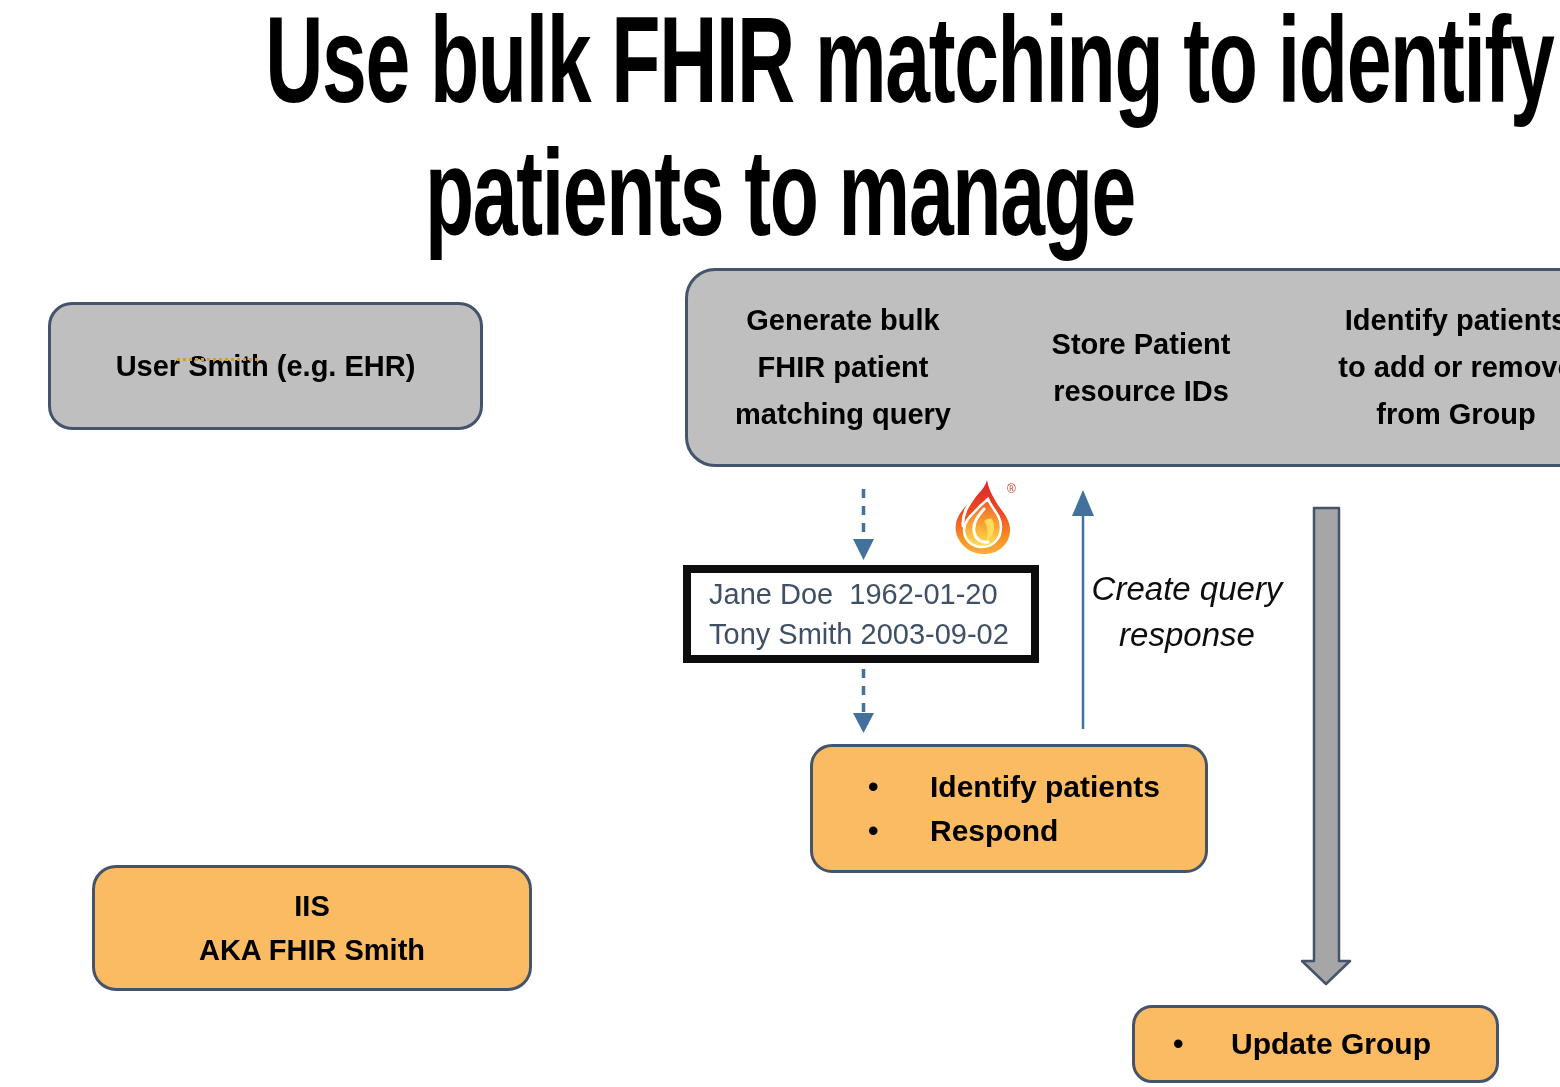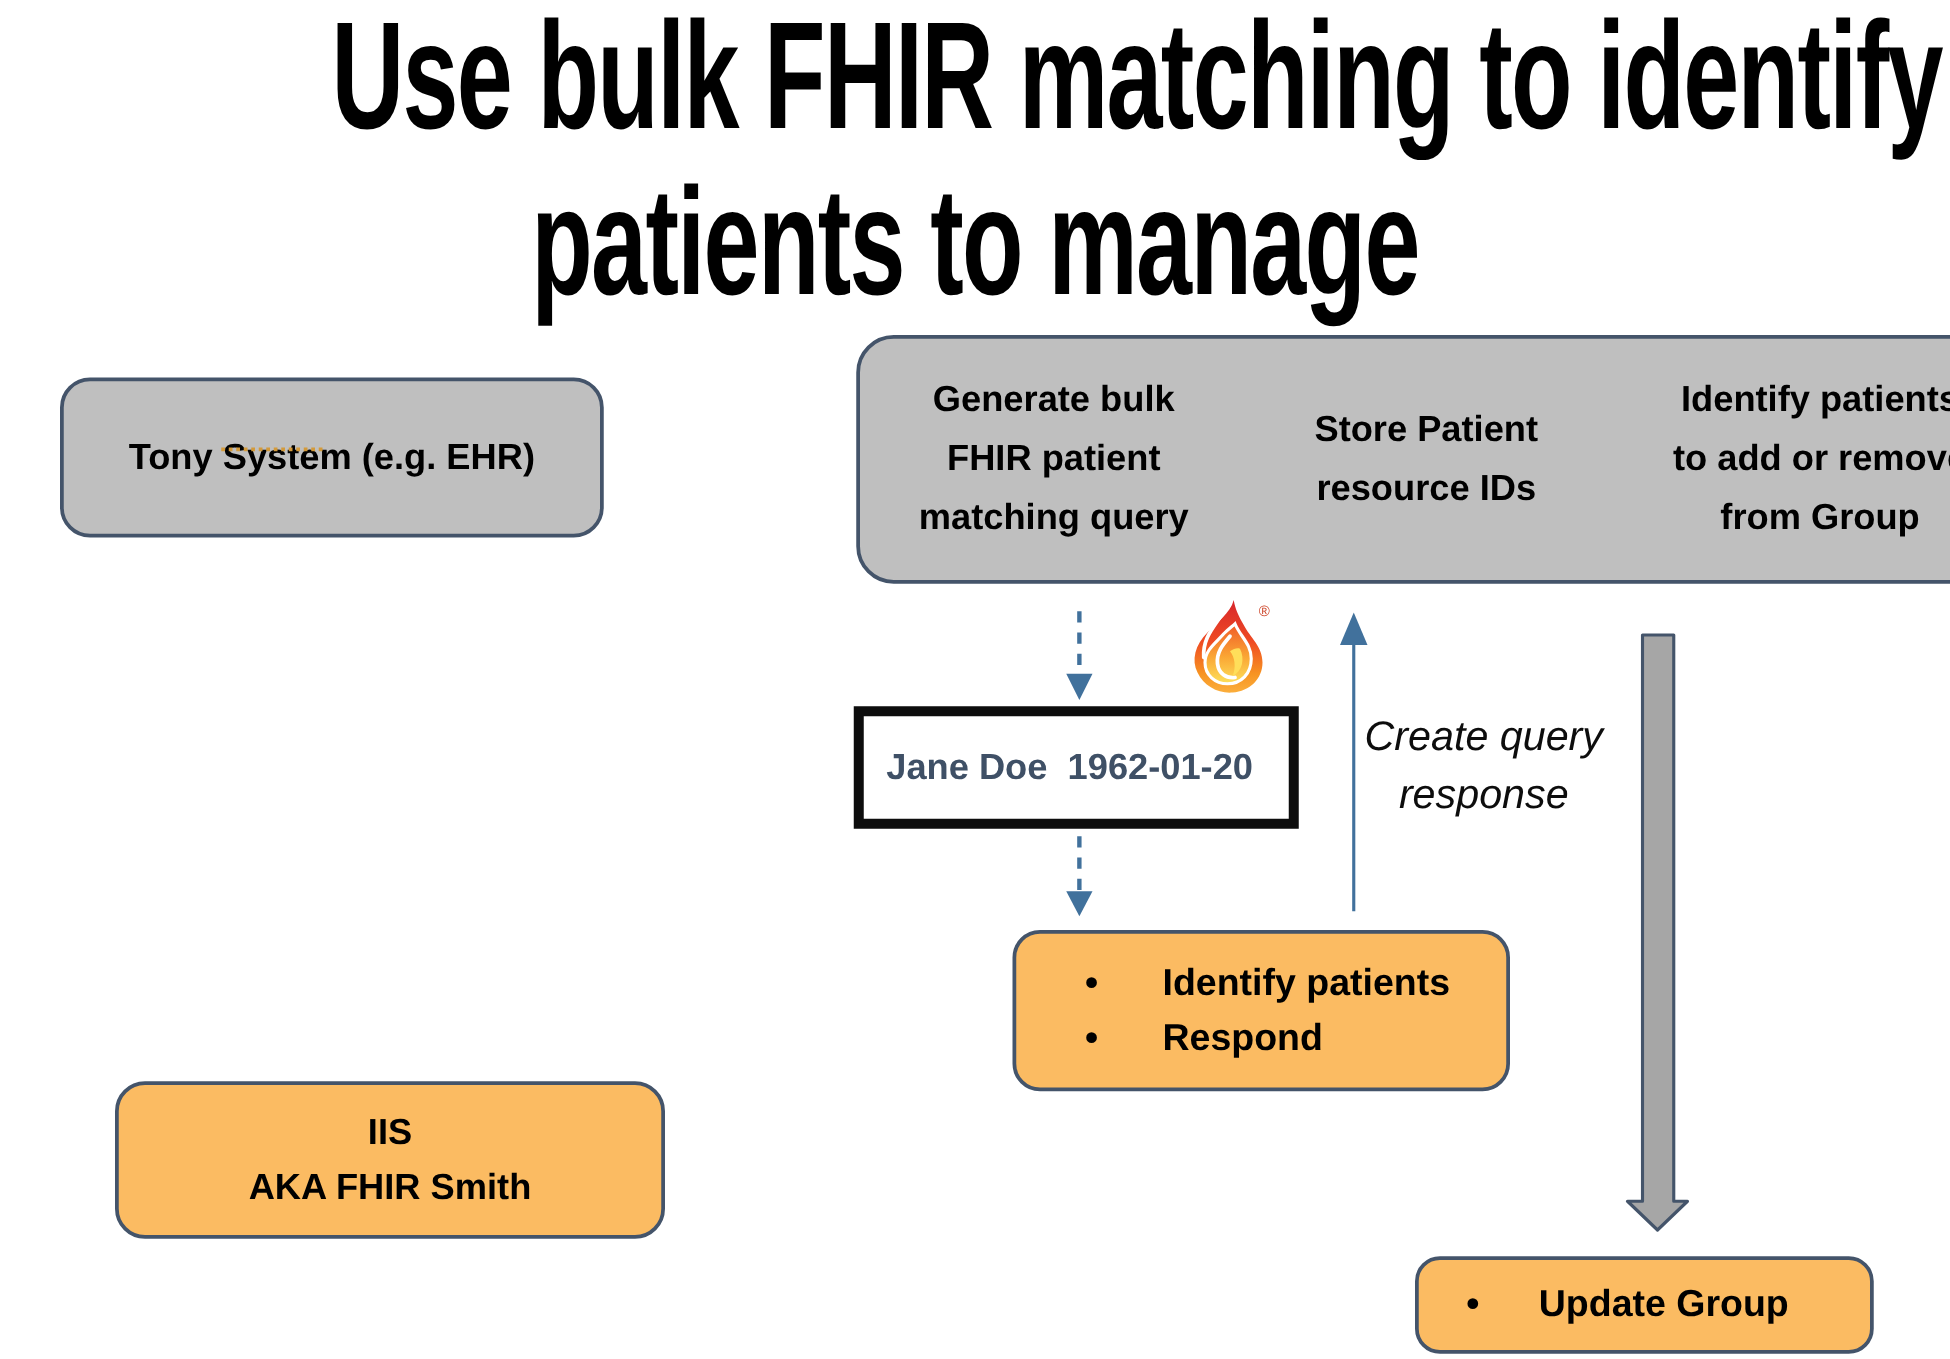--- a/index.html
+++ b/index.html
@@ -30,21 +30,21 @@
   }
   .step{white-space:pre-line;text-align:center;}
   .step-1{width:266px;}
   .step-2{width:224px;}
   .step-3{width:300px;}
   
   .patient-box{
     position:absolute;left:683px;top:565px;width:356px;height:98px;box-sizing:border-box;
     border:8px solid #0d0d0d;background:#fff;display:flex;flex-direction:column;
     justify-content:center;padding-left:18px;font-size:29px;line-height:40px;
-    color:#3F5066;font-weight:700;text-align:left;
+    color:#3F5066;font-weight:400;text-align:left;
   }
   .patient-box .row{white-space:pre;}
   
   .identify-box{
     left:810px;top:744px;width:398px;height:129px;border-radius:22px;
     align-items:stretch;justify-content:center;padding-left:55px;font-size:30px;line-height:44px;
   }
   .update-box{
     left:1132px;top:1005px;width:367px;height:78px;border-radius:20px;
     align-items:stretch;justify-content:center;padding-left:38px;font-size:30px;line-height:44px;
@@ -69,21 +69,21 @@
 <body>
 
 <div class="stage">
 
   <div class="title">
     <span class="t-line">Use bulk FHIR matching to identify</span>
     <span class="t-line">patients to manage</span>
   </div>
 
   <div class="box gray user-system">
-    <div>Tony System (e.g. EHR)</div>
+    <div>User Smith (e.g. EHR)</div>
   </div>
   <div class="squiggle"></div>
 
   <div class="box gray pipeline">
     <div class="step step-1">Generate bulk
 FHIR patient
 matching query</div>
     <div class="step step-2">Store Patient
 resource IDs</div>
     <div class="step step-3">Identify patients
@@ -110,20 +110,21 @@
       <path d="M30,13 C22,25 14,33 15,48" stroke="#ffffff" stroke-width="3" fill="none" stroke-linecap="round"></path>
       <path d="M40,21 C44,31 53,37 53,49 C53,61 45,69 34,69 C24,69 16,62 16,52 C16,42 25,36 31,29 C35,25 38,23 40,21 Z" fill="url(#fi)" stroke="#ffffff" stroke-width="2.5"></path>
       <path d="M36,31 C30,38 25,44 26,53 C27,61 33,65 40,64" stroke="#ffffff" stroke-width="3" fill="none" stroke-linecap="round"></path>
       <path d="M44,41 C48,49 46,59 38,63 C41,56 40,48 36,43 C39,41 42,40 44,41 Z" fill="#FFDE5A"></path>
       <text x="59" y="15" font-size="12" fill="#CC4125" font-family="Liberation Sans, sans-serif">®</text>
     </svg>
   </div>
 
   <div class="patient-box">
     <div class="row">Jane Doe  1962-01-20</div>
+    <div class="row">Tony Smith 2003-09-02</div>
   </div>
 
   <svg class="arrows" width="1560" height="1087" viewBox="0 0 1560 1087">
     <g>
       <line x1="863.5" y1="489" x2="863.5" y2="539" stroke="#41719C" stroke-width="3.5" stroke-dasharray="9 8"></line>
       <polygon points="853,539 874,539 863.5,560" fill="#41719C"></polygon>
     </g>
     <g>
       <line x1="863.5" y1="669" x2="863.5" y2="713" stroke="#41719C" stroke-width="3.5" stroke-dasharray="9 8"></line>
       <polygon points="853,713 874,713 863.5,733" fill="#41719C"></polygon>

